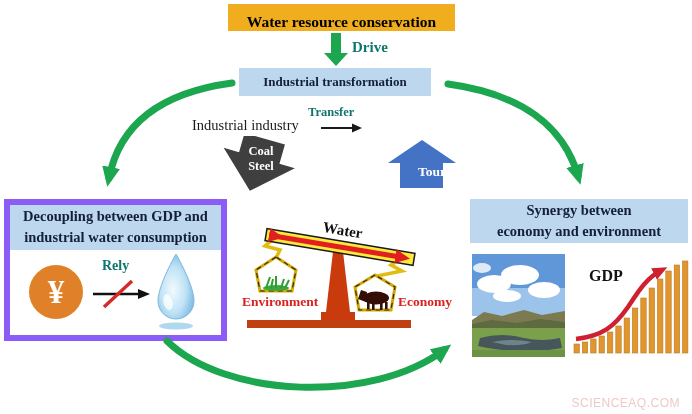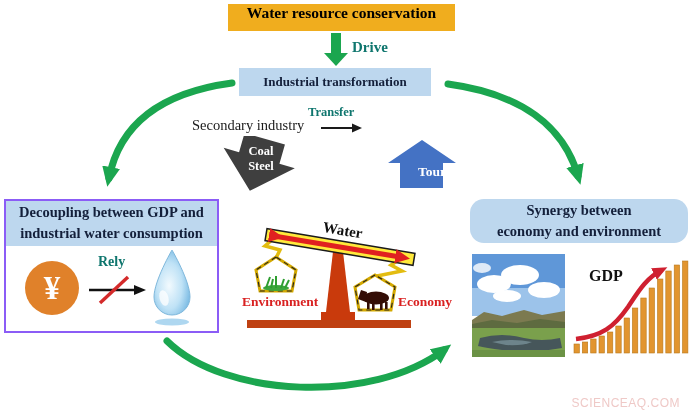--- a/index.html
+++ b/index.html
@@ -1,27 +1,27 @@
 <!DOCTYPE html>
 <html><head>
 <meta charset="utf-8">
 <style>
   html,body{margin:0;padding:0;background:#fff;}
   #stage{position:relative;width:692px;height:414px;background:#fff;overflow:hidden;
          font-family:"Liberation Serif","DejaVu Serif",serif;}
   .abs{position:absolute;}
   .titlebox{background:#F0AD1E;color:#000;font-weight:bold;font-size:15.5px;
-            display:flex;align-items:flex-start;justify-content:center;}
+            display:flex;align-items:flex-end;justify-content:center;}
   .bluebox{background:#BDD7EE;color:#131F3A;font-weight:bold;
            display:flex;flex-direction:column;align-items:center;justify-content:center;
            text-align:center;}
   .plain-label{color:#1a1a1a;font-size:14.5px;white-space:nowrap;}
   .bold-label{color:#0f766e;font-weight:bold;font-size:14.5px;white-space:nowrap;}
   .white-label{color:#fff;font-weight:bold;font-size:12.5px;line-height:15px;text-align:center;white-space:nowrap;}
-  #left-panel{left:4px;top:199px;width:211px;height:130px;border:2px solid #8b5cf6;background:#fff;}
+  #left-panel{left:4px;top:199px;width:211px;height:130px;border:6px solid #8b5cf6;background:#fff;}
   #left-panel .hdr{height:44px;background:#BDD7EE;font-size:14.5px;line-height:21px;
                    color:#131F3A;font-weight:bold;text-align:center;padding-top:1px;}
   #yuan-circle{left:19px;top:15px;width:54px;height:54px;border-radius:50%;background:#E0812A;
                display:flex;align-items:center;justify-content:center;color:#fff;
                font-weight:bold;font-size:33px;}
   #watermark{right:12px;bottom:4px;color:#EFC9C7;font-family:"Liberation Sans",sans-serif;
              font-size:12px;letter-spacing:0.5px;}
   svg{display:block;}
   .nopush{pointer-events:none;}
 </style>
@@ -33,21 +33,21 @@
   <div class="abs titlebox" style="left:228px;top:4px;width:227px;height:27px;">
     <span>Water resource conservation</span>
   </div>
 
   <div class="abs bold-label" style="left:352px;top:39px;font-size:15px;">Drive</div>
 
   <div class="abs bluebox" style="left:239px;top:68px;width:192px;height:28px;font-size:13px;">
     <span>Industrial transformation</span>
   </div>
 
-  <div class="abs plain-label" style="left:192px;top:117px;">Secondary industry</div>
+  <div class="abs plain-label" style="left:192px;top:117px;">Industrial industry</div>
   <div class="abs bold-label" style="left:308px;top:105px;font-size:12.5px;">Transfer</div>
 
   <svg class="abs nopush" style="left:208px;top:136px;" width="100" height="60" viewBox="0 0 100 60">
     <g transform="rotate(16 50 30)">
       <polygon points="28,2 70,2 70,22 86,22 49,56 12,22 28,22" fill="#3F3F3F"></polygon>
     </g>
   </svg>
   <div class="abs white-label" style="left:240px;top:144px;width:42px;">Coal</div>
   <div class="abs white-label" style="left:238px;top:159px;width:46px;">Steel</div>
 
@@ -128,21 +128,21 @@
         <rect x="127" y="89" width="2.6" height="7"></rect>
           <rect x="132" y="90" width="2.6" height="7"></rect>
         <rect x="140" y="90" width="2.6" height="7"></rect>
           <rect x="145" y="89" width="2.6" height="7"></rect>
       </g>
     </g>
     <text x="2" y="93" font-size="13.5" font-weight="bold" fill="#D92121">Environment</text>
     <text x="158" y="93" font-size="13.5" font-weight="bold" fill="#D92121">Economy</text>
   </svg>
 
-  <div class="abs bluebox" style="left:470px;top:199px;width:218px;height:44px;font-size:14.5px;line-height:21px;border-radius:14px;">
+  <div class="abs bluebox" style="left:470px;top:199px;width:218px;height:44px;font-size:14.5px;line-height:21px;">
     <div>Synergy between</div>
     <div>economy and environment</div>
   </div>
 
   <div class="abs" style="left:472px;top:254px;width:93px;height:103px;overflow:hidden;">
     <svg width="93" height="103" viewBox="0 0 93 103">
       <rect x="0" y="0" width="93" height="62" fill="#5f97d8"></rect>
       <rect x="0" y="34" width="93" height="28" fill="#9cc3ea"></rect>
       <g fill="#ffffff">
         <ellipse cx="22" cy="30" rx="17" ry="9"></ellipse>

